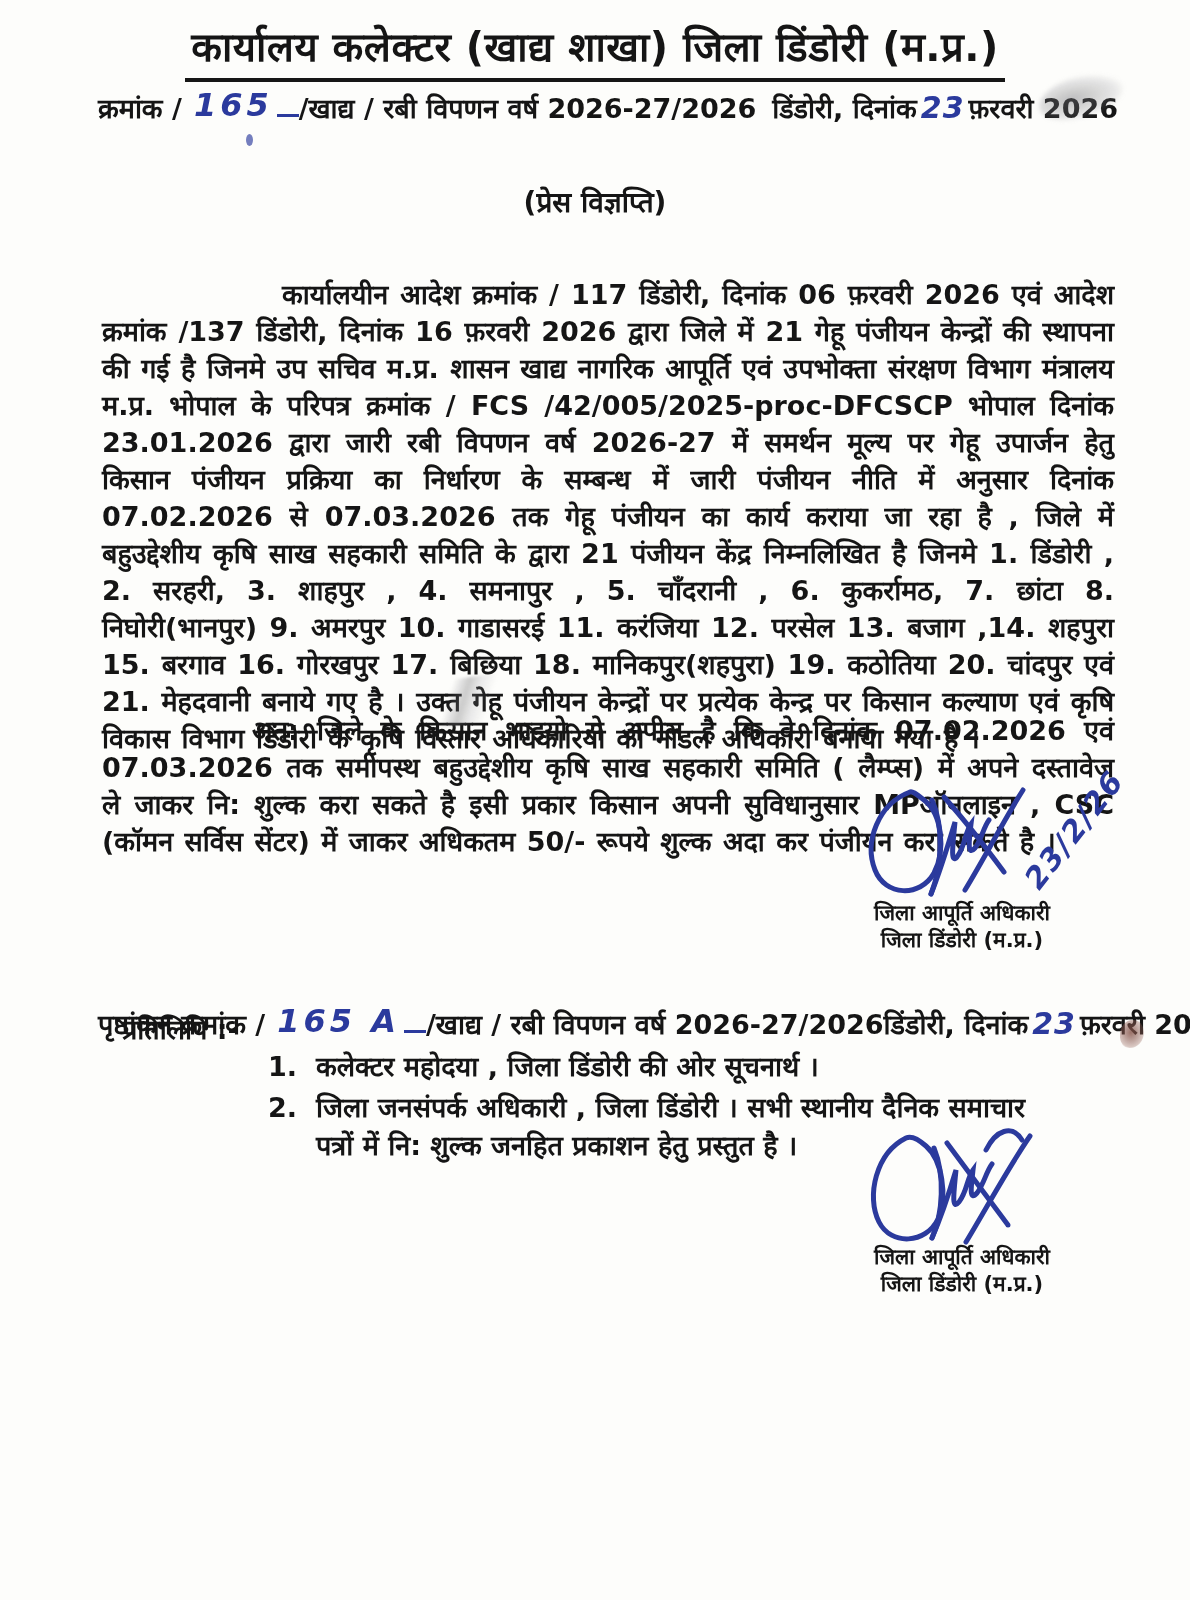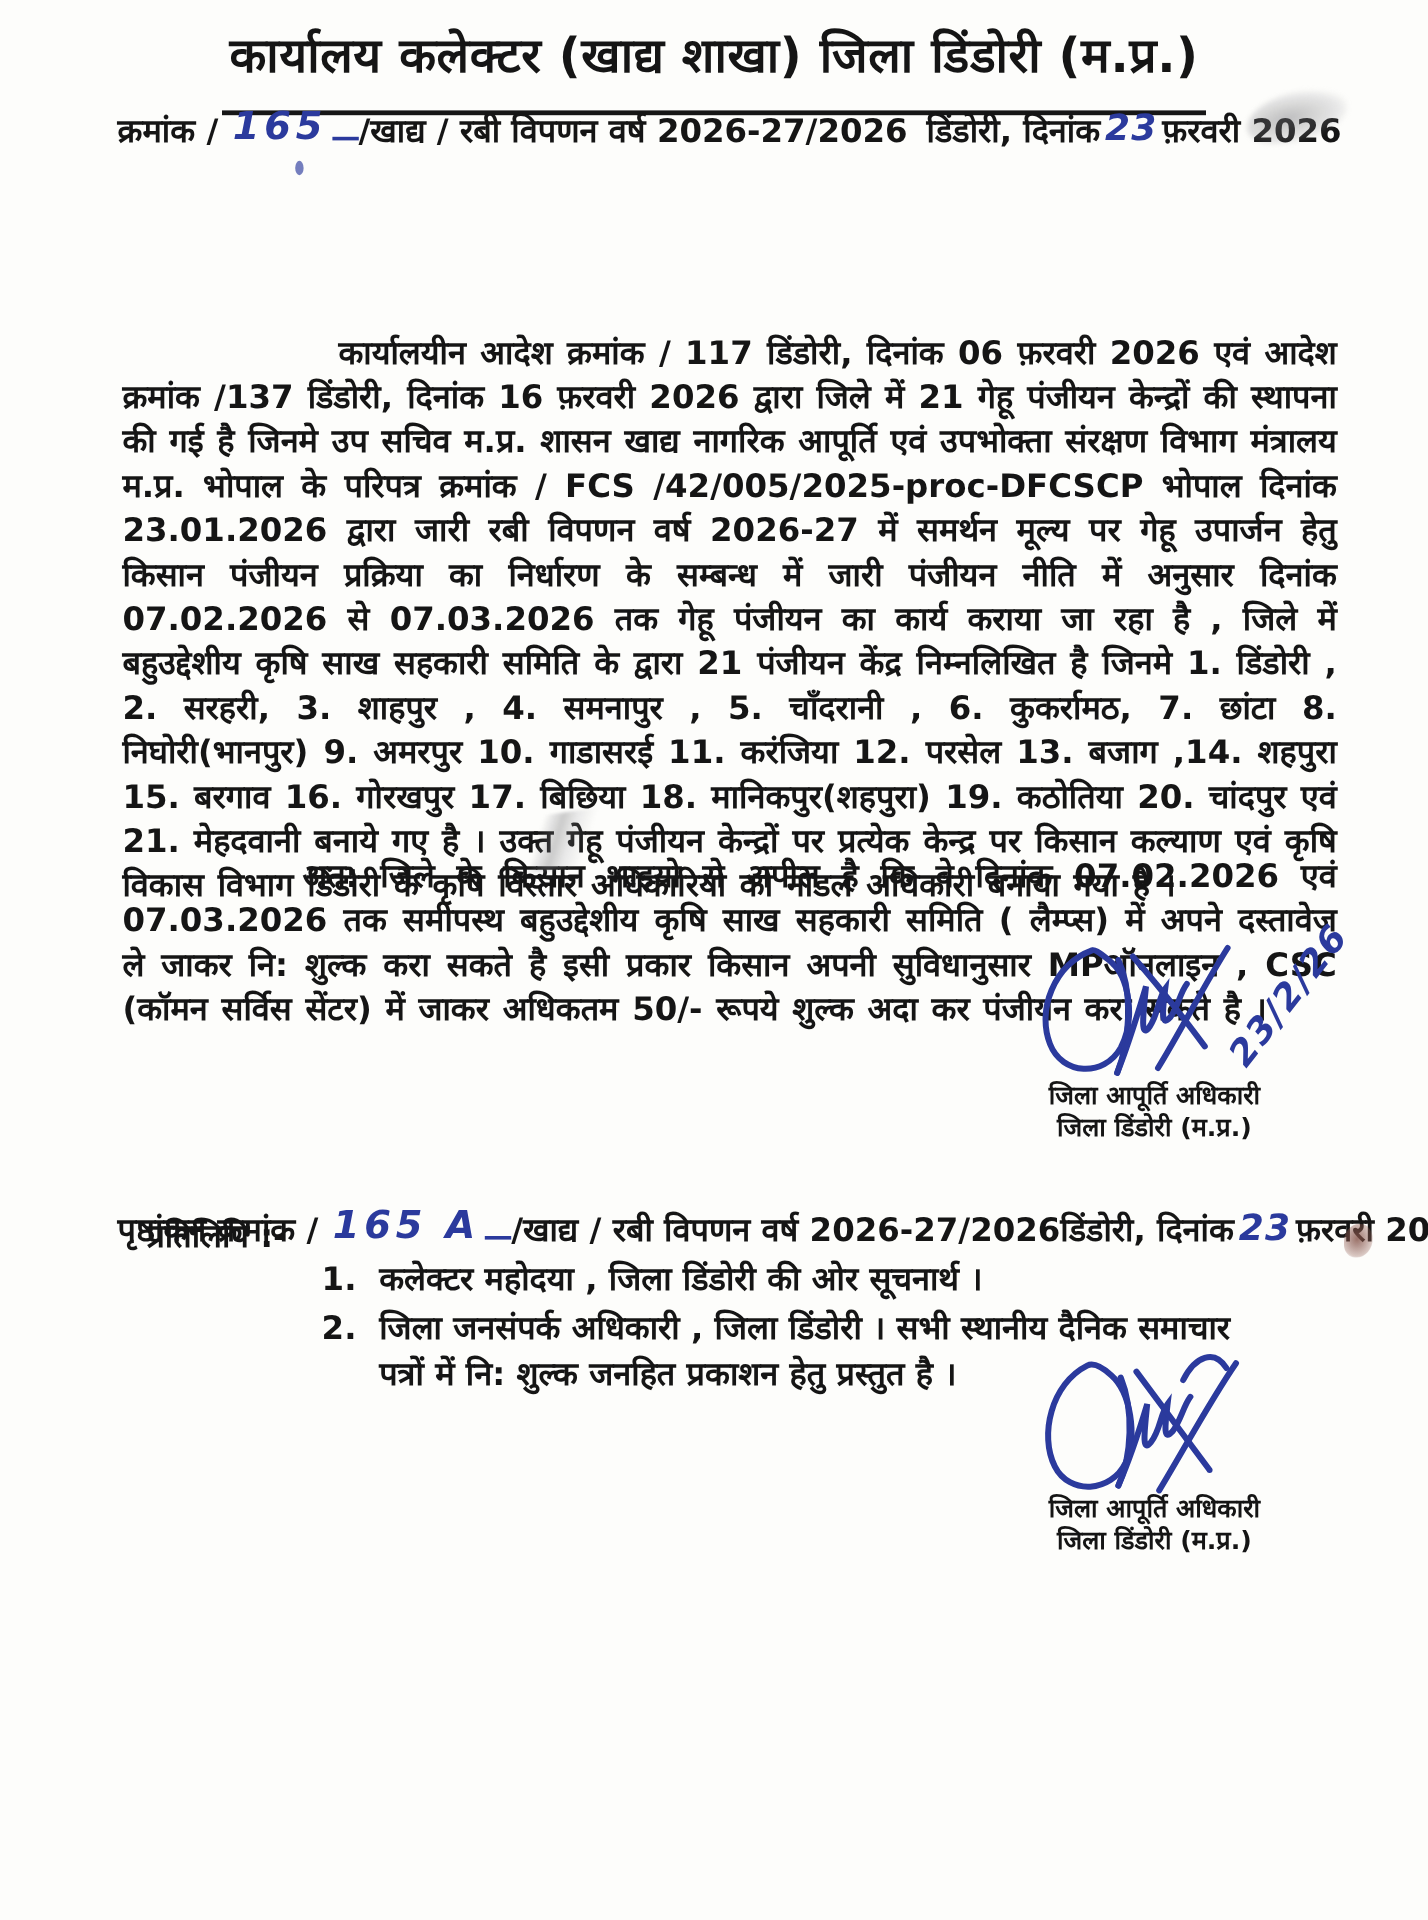--- a/index.html
+++ b/index.html
@@ -6,21 +6,21 @@
   .page {
     position:relative; width:1190px; height:1600px; margin:0 auto;
     background:#fdfdfb; overflow:hidden;
     font-family:"DejaVu Sans", sans-serif; color:#151515;
     -webkit-font-smoothing:antialiased;
   }
   
   .title-wrap { position:absolute; top:24px; left:0; width:100%; text-align:center; }
   .title-text {
     display:inline-block; font-size:40px; font-weight:800; letter-spacing:.5px;
-    border-bottom:4px solid #161616; padding:0 6px 22px 6px; line-height:1.15;
+    border-bottom:4px solid #161616; padding:0 6px 8px 6px; line-height:1.15;
   }
   .ref-row {
     position:absolute; top:88px; left:98px; right:72px;
     display:flex; justify-content:space-between; align-items:baseline;
     font-size:27px; font-weight:700; white-space:nowrap;
   }
   .ref-left, .ref-right { display:flex; align-items:flex-end; }
   .ink {
     color:#2b3a9d; font-weight:700; font-style:italic;
   }
@@ -101,20 +101,21 @@
       <i class="flourish"></i>
       <span>/खाद्य / रबी विपणन वर्ष 2026-27/2026</span>
     </span>
     <span class="ref-right">
       <span>डिंडोरी, दिनांक</span>
       <span class="ink hand-day">23</span>
       <span>फ़रवरी 2026</span>
     </span>
   </div>
 
+  <div class="press-heading">(प्रेस विज्ञप्ति)</div>
 
   <p class="para para1">कार्यालयीन आदेश क्रमांक / 117 डिंडोरी, दिनांक 06 फ़रवरी 2026 एवं आदेश क्रमांक /137 डिंडोरी, दिनांक 16 फ़रवरी 2026 द्वारा जिले में 21 गेहू पंजीयन केन्द्रों की स्थापना की गई है जिनमे उप सचिव म.प्र. शासन खाद्य नागरिक आपूर्ति एवं उपभोक्ता संरक्षण विभाग मंत्रालय म.प्र. भोपाल के परिपत्र क्रमांक / FCS /42/005/2025-proc-DFCSCP भोपाल दिनांक 23.01.2026 द्वारा जारी रबी विपणन वर्ष 2026-27 में समर्थन मूल्य पर गेहू उपार्जन हेतु किसान पंजीयन प्रक्रिया का निर्धारण के सम्बन्ध में जारी पंजीयन नीति में अनुसार दिनांक 07.02.2026 से 07.03.2026 तक गेहू पंजीयन का कार्य कराया जा रहा है , जिले में बहुउद्देशीय कृषि साख सहकारी समिति के द्वारा 21 पंजीयन केंद्र निम्नलिखित है जिनमे 1. डिंडोरी , 2. सरहरी, 3. शाहपुर , 4. समनापुर , 5. चाँदरानी , 6. कुकर्रामठ, 7. छांटा 8. निघोरी(भानपुर) 9. अमरपुर 10. गाडासरई 11. करंजिया 12. परसेल 13. बजाग ,14. शहपुरा 15. बरगाव 16. गोरखपुर 17. बिछिया 18. मानिकपुर(शहपुरा) 19. कठोतिया 20. चांदपुर एवं 21. मेहदवानी बनाये गए है । उक्त गेहू पंजीयन केन्द्रों पर प्रत्येक केन्द्र पर किसान कल्याण एवं कृषि विकास विभाग डिंडोरी के कृषि विस्तार अधिकारियो को नोडल अधिकारी बनाया गया है ।</p>
 
   <p class="para para2">अत: जिले के किसान भाइयो से अपील है कि वे दिनांक 07.02.2026 एवं 07.03.2026 तक समीपस्थ बहुउद्देशीय कृषि साख सहकारी समिति ( लैम्प्स) में अपने दस्तावेज ले जाकर नि: शुल्क करा सकते है इसी प्रकार किसान अपनी सुविधानुसार MPऑनलाइन , CSC (कॉमन सर्विस सेंटर) में जाकर अधिकतम 50/- रूपये शुल्क अदा कर पंजीयन करा सकते है ।</p>
 
   <div class="sig sig1">
     <svg width="260" height="140" viewBox="0 0 260 140">
       <g fill="none" stroke="#2b3a9d" stroke-width="5" stroke-linecap="round">
         <path d="M58,22 C26,34 12,72 23,100 C33,126 68,128 82,103 C94,80 90,44 72,30 C63,23 60,21 58,22"></path>
         <path d="M80,30 C92,56 90,96 79,124"></path>

